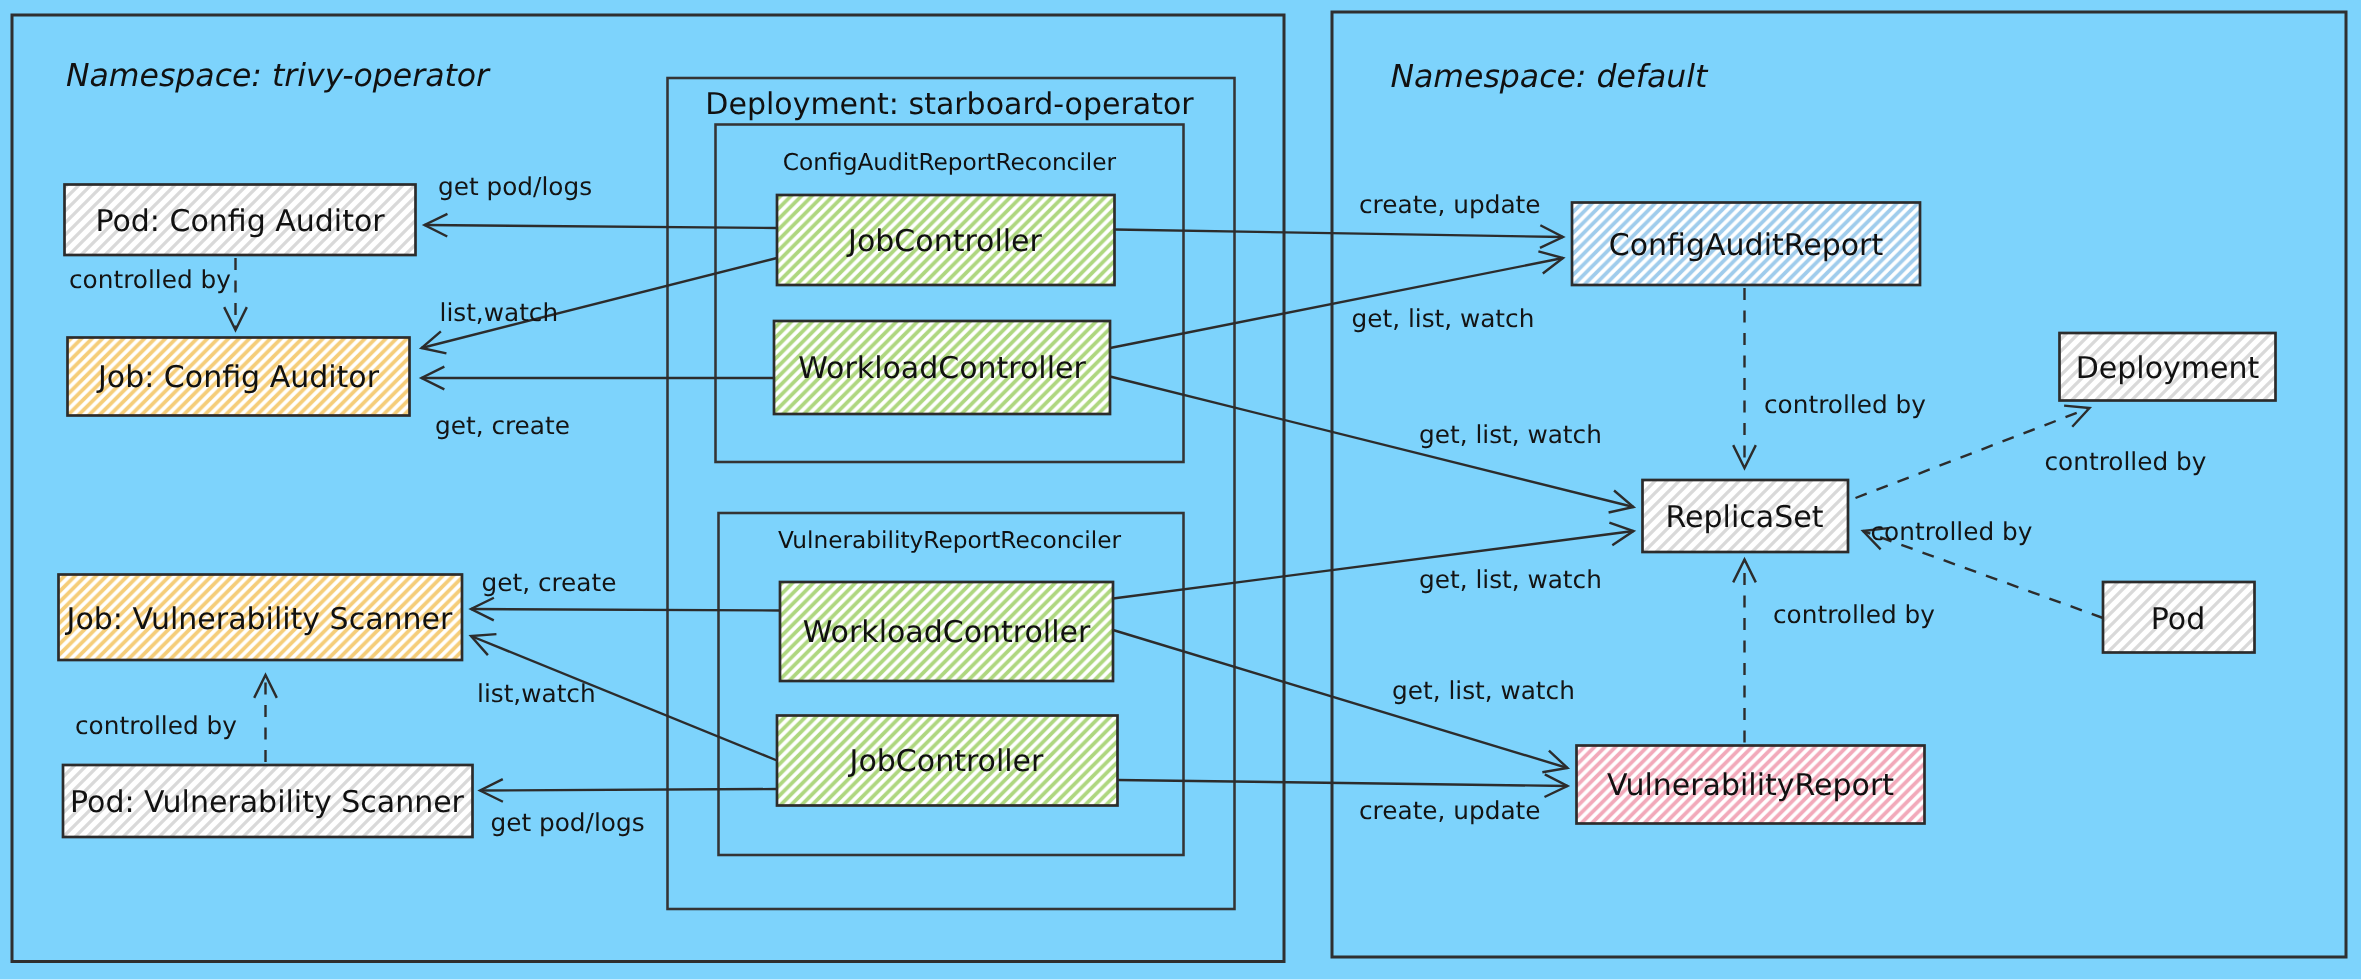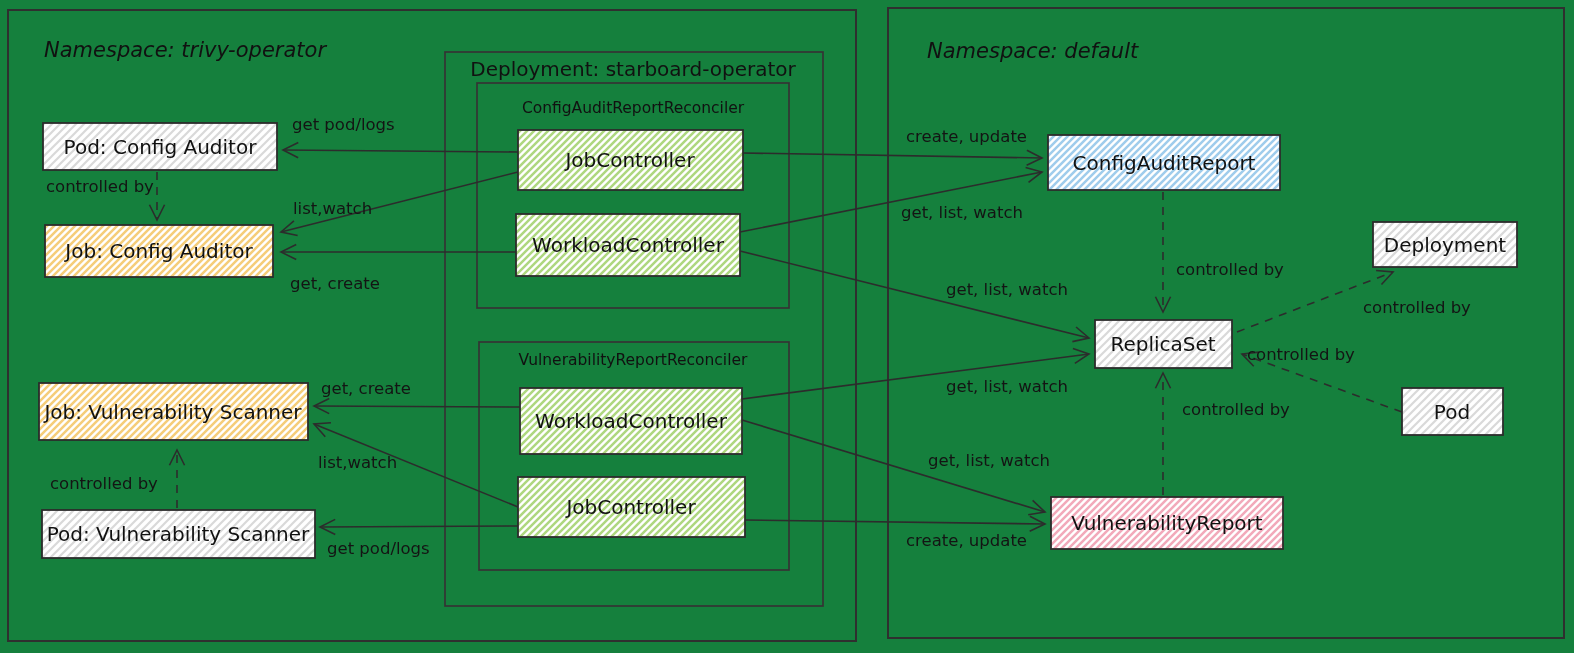--- a/index.html
+++ b/index.html
@@ -1,20 +1,20 @@
 <!DOCTYPE html>
 <html><head>
 <meta charset="utf-8">
 <style>
   html, body { margin: 0; padding: 0; background: #ffffff; }
   .stage {
     position: relative;
     width: 1574px;
     height: 653px;
-    background: #15803d;
+    background: #7dd3fc;
     font-family: "DejaVu Sans", "Liberation Sans", sans-serif;
   }
   svg { display: block; }
   .container-box { fill: none; stroke: #2f2f2f; stroke-width: 2; }
   .inner-box { fill: none; stroke: #343434; stroke-width: 1.7; }
   .box { stroke: #2c2c2c; stroke-width: 1.8; }
   .node-label {
     font-family: "DejaVu Sans", "Liberation Sans", sans-serif;
     font-size: 20px; fill: #111111; text-anchor: middle;
   }

